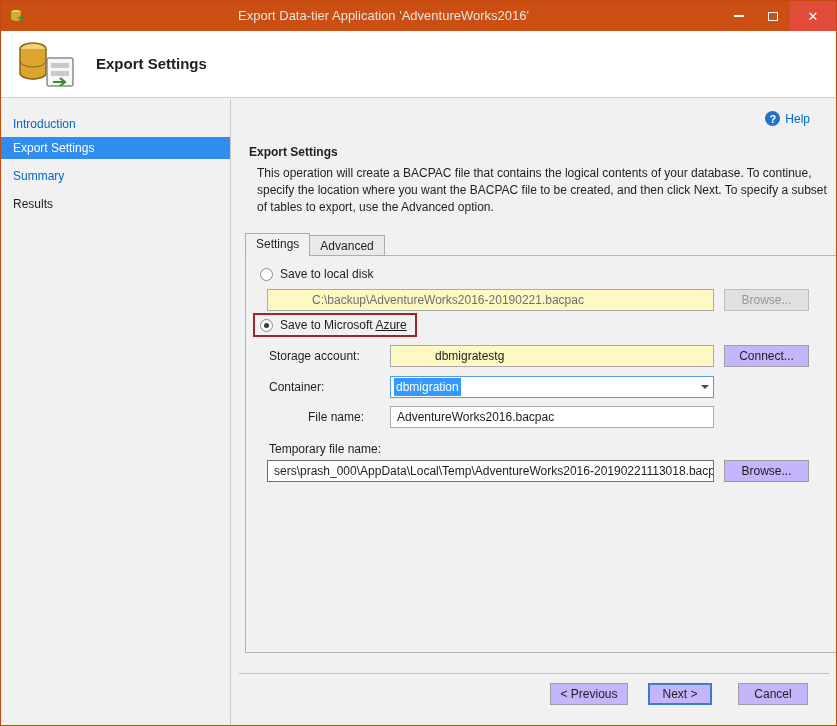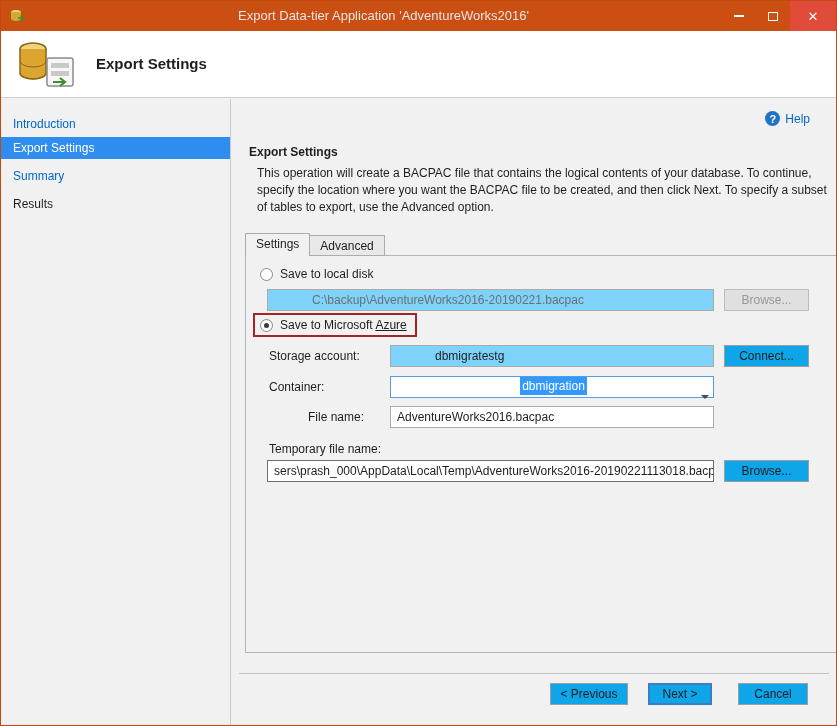--- a/index.html
+++ b/index.html
@@ -44,32 +44,32 @@
   .panel{position:absolute;left:244px;top:254px;width:607px;height:398px;
     border:1px solid #B5B5B5;background:#F1F1F1;}
   .radio-row{display:flex;align-items:center;gap:7px;white-space:nowrap;}
   .radio{width:13px;height:13px;border:1px solid #8A8A8A;border-radius:50%;background:#FDFDFD;
     display:flex;align-items:center;justify-content:center;flex:0 0 auto;}
   .radio .dot{width:5px;height:5px;border-radius:50%;background:#3A3A3A;}
   .row1{position:absolute;left:14px;top:11px;}
   .annotation{position:absolute;left:7px;top:57px;border:2px solid #A32424;padding:3px 8px 3px 5px;background:transparent;}
   .textfield{position:absolute;height:22px;border:1px solid #ABABAB;background:#ffffff;
     padding:0 6px;line-height:20px;overflow:hidden;white-space:nowrap;}
-  .textfield.gray{background:#7dd3fc;padding-left:44px;}
+  .textfield.gray{background:#fef9c3;padding-left:44px;}
   .textfield.dim{color:#6F6F6F;}
   .field-label{position:absolute;left:23px;height:22px;line-height:22px;white-space:nowrap;}
   .combo{position:absolute;left:144px;top:120px;width:324px;height:22px;background:#ffffff;
-    border:1px solid #569DE5;display:flex;align-items:center;flex-direction:column;}
+    border:1px solid #569DE5;display:flex;align-items:center;}
   .combo-sel{margin-left:3px;background:#3399FF;color:#ffffff;padding:1px 2px;line-height:16px;}
   .combo-arrow{margin-left:auto;width:17px;height:100%;display:flex;align-items:center;justify-content:center;}
   .tri-down{width:0;height:0;border-left:4px solid transparent;border-right:4px solid transparent;border-top:4px solid #4A4A4A;}
   .accel{text-decoration:underline;}
   
   .btn{position:absolute;height:22px;line-height:20px;text-align:center;
-    background:#0ea5e9;border:1px solid #9D9D9D;color:#1E1E1E;cursor:default;white-space:nowrap;}
+    background:#c4b5fd;border:1px solid #9D9D9D;color:#1E1E1E;cursor:default;white-space:nowrap;}
   .btn.disabled{background:#E0E0E0;border-color:#BCBCBC;color:#969696;}
   .btn.default{border:2px solid #3B7DBF;line-height:18px;}
   
   .footer-line{position:absolute;left:238px;top:672px;width:590px;height:1px;background:#C2C2C2;}
 </style>
 </head>
 <body>
 
 <div class="window">
 

